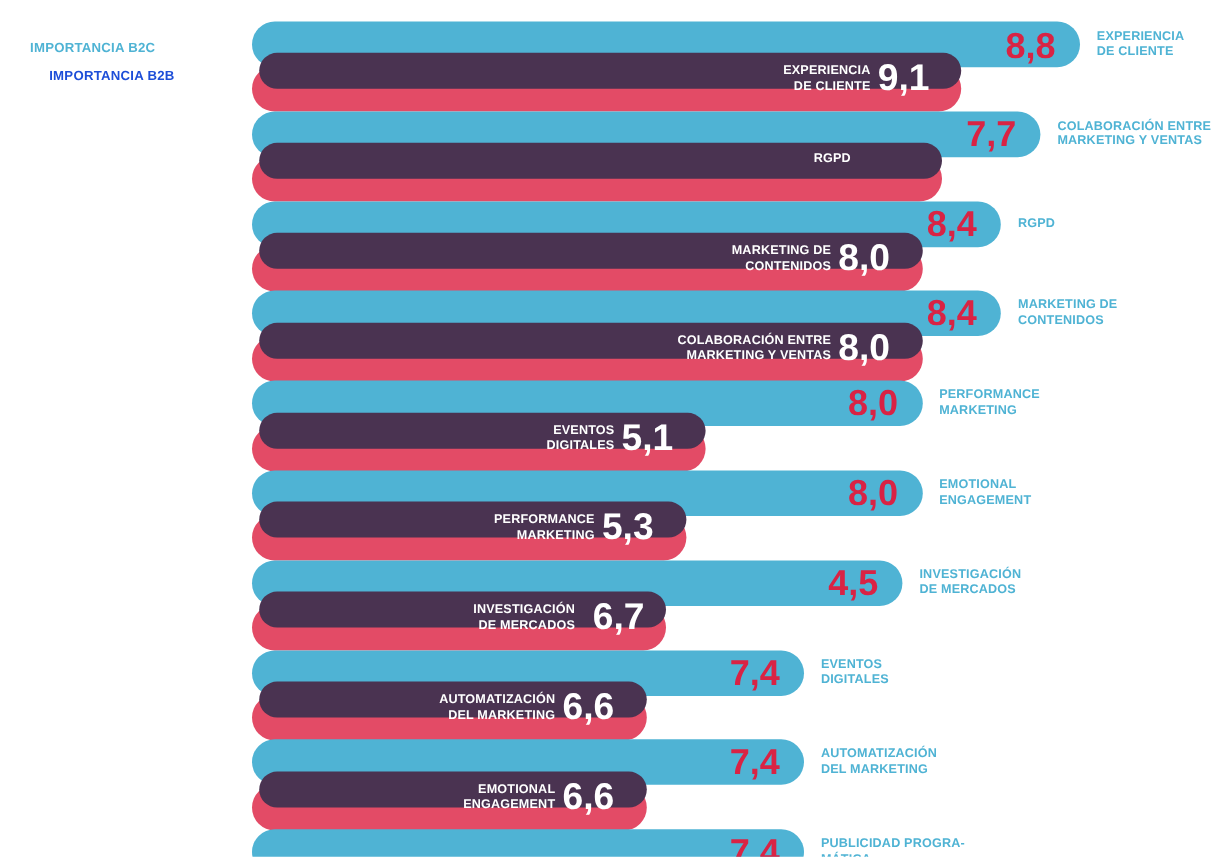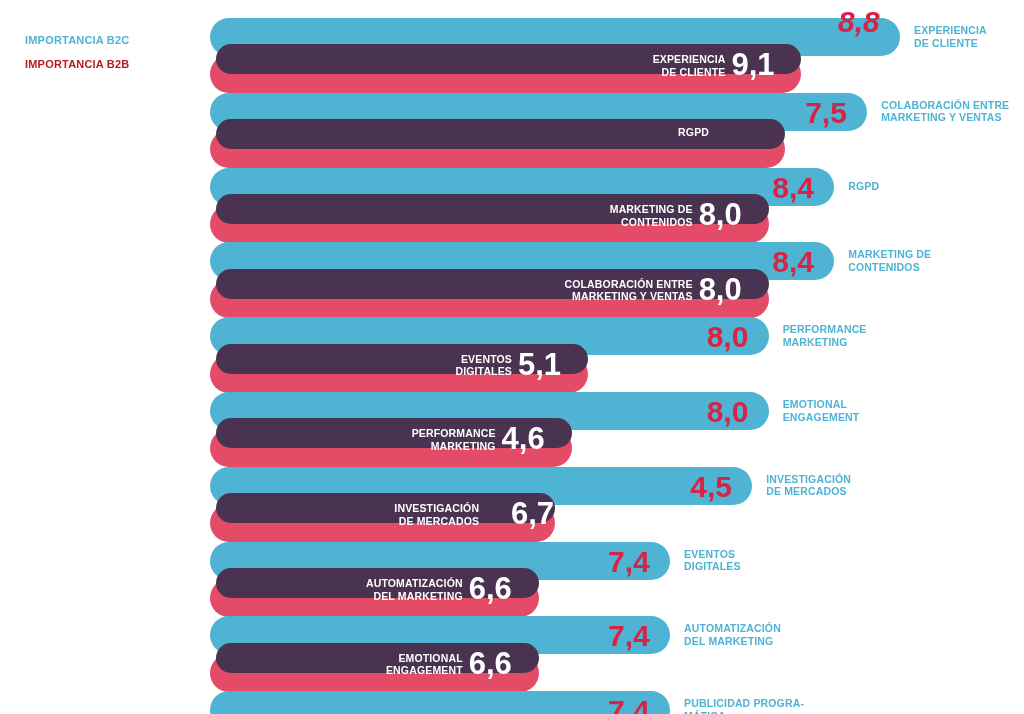--- a/index.html
+++ b/index.html
@@ -10,21 +10,21 @@
     font-family:"Liberation Sans","DejaVu Sans",sans-serif;
     overflow:hidden;
     position:relative;
   }
   #chart{position:absolute;left:0;top:0;width:1024px;height:714px;}
 
   
   .legend{position:absolute;left:25px;top:28px;}
   .legend-row{font-size:11px;font-weight:bold;letter-spacing:.2px;line-height:24px;white-space:nowrap;}
   .legend-b2c{color:#4FB3D4;}
-  .legend-b2b{color:#b91c1c;}
+  .legend-b2b{color:#1d4ed8;margin-left:16px;}
 
   
   .bar{position:absolute;border-radius:999px;}
   .bar-b2c{background:#4FB3D4;}
   .bar-b2b-under{background:#E34B66;}
   .bar-b2b{background:#4A3351;}
 
   
   .val{position:absolute;font-weight:bold;line-height:1;white-space:nowrap;}
   .val-b2c{color:#D92344;font-size:30px;}
@@ -40,30 +40,30 @@
 
 <div id="chart">
 
   <div class="legend">
     <div class="legend-row legend-b2c">IMPORTANCIA B2C</div>
     <div class="legend-row legend-b2b">IMPORTANCIA B2B</div>
   </div>
 
   <div id="bars-layer">
       <div class="bar bar-b2c" style="left: 210px; top: 18px; width: 690px; height: 38px;"></div>
-      <div class="val val-b2c" style="left: 838px; top: 7px; font-style: italic;">8,8</div>
+      <div class="val val-b2c" style="left: 838px; top: 24px;">8,8</div>
       <div class="cat cat-b2c" style="left: 914px; top: 24px; width: 170px;">EXPERIENCIA
 DE CLIENTE</div>
       <div class="bar bar-b2b-under" style="left: 210px; top: 55.4px; width: 591.474px; height: 38px;"></div>
       <div class="bar bar-b2b" style="left: 216px; top: 44.4px; width: 585.474px; height: 30px;"></div>
       <div class="val val-b2b" style="left: 731.474px; top: 49.4px;">9,1</div>
       <div class="cat cat-b2b-in" style="width: 180px; left: 545.474px; top: 53.4px;">EXPERIENCIA
 DE CLIENTE</div>
       <div class="bar bar-b2c" style="left: 210px; top: 92.8px; width: 657.158px; height: 38px;"></div>
-      <div class="val val-b2c" style="left: 805.158px; top: 97.8px;">7,5</div>
+      <div class="val val-b2c" style="left: 805.158px; top: 97.8px;">7,7</div>
       <div class="cat cat-b2c" style="left: 881.158px; top: 98.8px; width: 170px;">COLABORACIÓN ENTRE
 MARKETING Y VENTAS</div>
       <div class="bar bar-b2b-under" style="left: 210px; top: 130.2px; width: 575.053px; height: 38px;"></div>
       <div class="bar bar-b2b" style="left: 216px; top: 119.2px; width: 569.053px; height: 30px;"></div>
       <div class="val val-b2b" style="left: 715.053px; top: 124.2px; margin-top: 40px;">8,1</div>
       <div class="cat cat-b2b-in" style="width: 180px; left: 529.053px; top: 126.2px;">RGPD</div>
       <div class="bar bar-b2c" style="left: 210px; top: 167.6px; width: 624.316px; height: 38px;"></div>
       <div class="val val-b2c" style="left: 772.316px; top: 172.6px;">8,4</div>
       <div class="cat cat-b2c" style="left: 848.316px; top: 179.6px; width: 170px;">RGPD</div>
       <div class="bar bar-b2b-under" style="left: 210px; top: 205px; width: 558.632px; height: 38px;"></div>
@@ -88,30 +88,30 @@
       <div class="bar bar-b2b" style="left: 216px; top: 343.6px; width: 372px; height: 30px;"></div>
       <div class="val val-b2b" style="left: 518px; top: 348.6px;">5,1</div>
       <div class="cat cat-b2b-in" style="width: 180px; left: 332px; top: 352.6px;">EVENTOS
 DIGITALES</div>
       <div class="bar bar-b2c" style="left: 210px; top: 392px; width: 558.632px; height: 38px;"></div>
       <div class="val val-b2c" style="left: 706.632px; top: 397px;">8,0</div>
       <div class="cat cat-b2c" style="left: 782.632px; top: 398px; width: 170px;">EMOTIONAL
 ENGAGEMENT</div>
       <div class="bar bar-b2b-under" style="left: 210px; top: 429.4px; width: 361.579px; height: 38px;"></div>
       <div class="bar bar-b2b" style="left: 216px; top: 418.4px; width: 355.579px; height: 30px;"></div>
-      <div class="val val-b2b" style="left: 501.579px; top: 423.4px;">4,6</div>
+      <div class="val val-b2b" style="left: 501.579px; top: 423.4px;">5,3</div>
       <div class="cat cat-b2b-in" style="width: 180px; left: 315.579px; top: 427.4px;">PERFORMANCE
 MARKETING</div>
       <div class="bar bar-b2c" style="left: 210px; top: 466.8px; width: 542.211px; height: 38px;"></div>
       <div class="val val-b2c" style="left: 690.211px; top: 471.8px;">4,5</div>
       <div class="cat cat-b2c" style="left: 766.211px; top: 472.8px; width: 170px;">INVESTIGACIÓN
 DE MERCADOS</div>
       <div class="bar bar-b2b-under" style="left: 210px; top: 504.2px; width: 345.158px; height: 38px;"></div>
       <div class="bar bar-b2b" style="left: 216px; top: 493.2px; width: 339.158px; height: 30px;"></div>
-      <div class="val val-b2b" style="left: 511px; top: 498.2px;">6,7</div>
+      <div class="val val-b2b" style="left: 494px; top: 498.2px;">6,7</div>
       <div class="cat cat-b2b-in" style="width: 180px; left: 299.158px; top: 502.2px;">INVESTIGACIÓN
 DE MERCADOS</div>
       <div class="bar bar-b2c" style="left: 210px; top: 541.6px; width: 460.105px; height: 38px;"></div>
       <div class="val val-b2c" style="left: 608.105px; top: 546.6px;">7,4</div>
       <div class="cat cat-b2c" style="left: 684.105px; top: 547.6px; width: 170px;">EVENTOS
 DIGITALES</div>
       <div class="bar bar-b2b-under" style="left: 210px; top: 579px; width: 328.737px; height: 38px;"></div>
       <div class="bar bar-b2b" style="left: 216px; top: 568px; width: 322.737px; height: 30px;"></div>
       <div class="val val-b2b" style="left: 468.737px; top: 573px;">6,6</div>
       <div class="cat cat-b2b-in" style="width: 180px; left: 282.737px; top: 577px;">AUTOMATIZACIÓN

